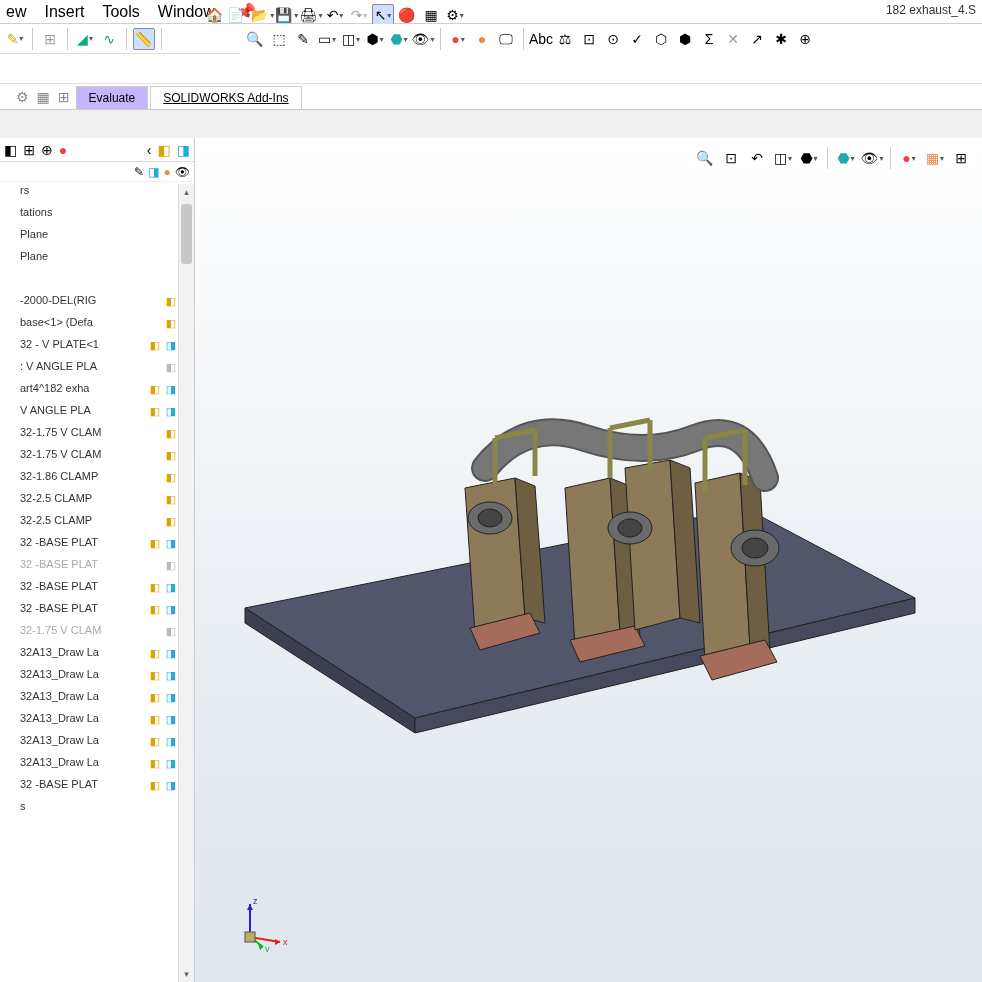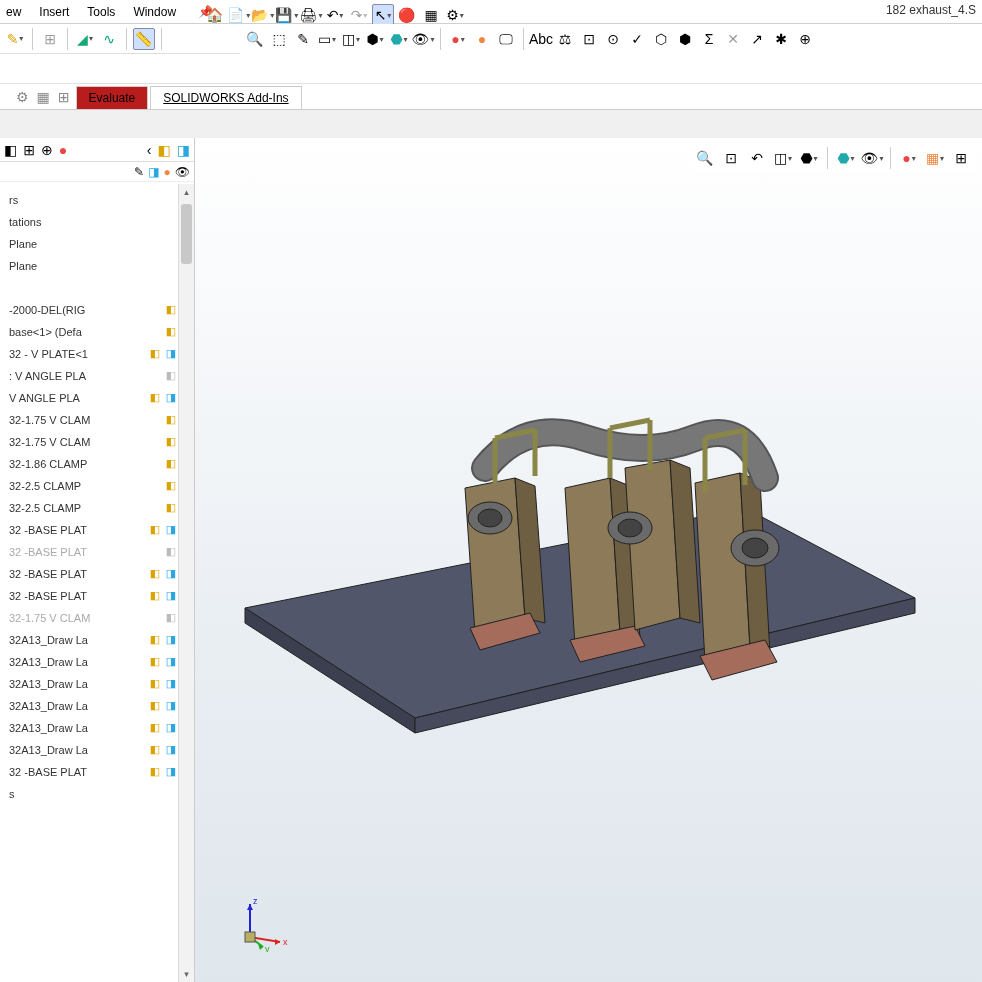--- a/index.html
+++ b/index.html
@@ -1,48 +1,48 @@
 <!DOCTYPE html>
 <html><head>
 <meta charset="utf-8">
 <style>
 * { box-sizing: border-box; margin: 0; padding: 0; font-family: "Segoe UI", Tahoma, sans-serif; }
 body { width: 982px; height: 982px; overflow: hidden; background: #f0f0f0; position: relative; }
 
 
 .menubar { height: 24px; display: flex; align-items: center; padding: 0 6px; background: #fff; border-bottom: 1px solid #d0d0d0; }
-.menubar span { font-size: 12px; margin-right: 18px; cursor: default; }
+.menubar span { font-size: 16px; margin-right: 18px; cursor: default; }
 .menubar .pin { margin-left: 4px; color: #999; }
 .filename { position: absolute; right: 6px; top: 3px; font-size: 12px; color: #333; }
 
 
 .toolbar-row { height: 30px; display: flex; align-items: center; background: #fff; border-bottom: 1px solid #e0e0e0; padding: 0 4px; gap: 2px; }
 .tbtn { width: 22px; height: 22px; display: inline-flex; align-items: center; justify-content: center; border: 1px solid transparent; border-radius: 2px; cursor: pointer; font-size: 14px; }
 .tbtn.drop::after { content: "▾"; font-size: 8px; margin-left: 1px; color: #555; }
 .tsep { width: 1px; height: 22px; background: #ccc; margin: 0 4px; }
 .tbtn.active { background: #cfe0ff; border-color: #88a; }
 .tbtn.disabled { opacity: 0.4; }
 
 
 .cmdtabs { height: 26px; display:flex; align-items:flex-end; padding-left: 10px; background:#fff; border-bottom:1px solid #ccc; }
-.cmdtabs .tab { font-size:12px; padding:4px 12px; border:1px solid #ccc; border-bottom:none; margin-right:2px; background:#b91c1c; }
+.cmdtabs .tab { font-size:12px; padding:4px 12px; border:1px solid #ccc; border-bottom:none; margin-right:2px; background:#c4b5fd; }
 .cmdtabs .tab.active { background:#fff;text-decoration:underline; }
 .cmdtabs .smallicons { display:flex; gap:8px; margin:0 6px 4px 6px; }
 .cmdtabs .smallicons span{font-size:14px;color:#888;}
 
 
 .leftpanel { position:absolute; top:110px; left:0; width:195px; bottom:0; background:#fff; border-right:1px solid #ccc; display:flex; }
 .treecol { flex:1; overflow:hidden; position:relative; }
 .treeheader { height:24px; display:flex; align-items:center; gap:6px; border-bottom:1px solid #ddd; padding:0 4px;}
 .treeheader span{font-size:14px;}
 .tree-subhdr { height:20px; display:flex; align-items:center; gap:4px; padding:0 4px; border-bottom:1px solid #eee;}
 .tree-subhdr span{font-size:12px;}
 
 .tree { position:absolute; top:46px; bottom:0; left:0; right:0; overflow-y:auto; font-size:11px; color:#333; }
-.tree .item { display:flex; align-items:flex-end; height:22px; padding-left:9px; gap:2px; white-space:nowrap; }
+.tree .item { display:flex; align-items:flex-start; height:22px; padding-left:20px; gap:2px; white-space:nowrap; }
 .tree .item .nm { flex:1; overflow:hidden; text-overflow:ellipsis; }
 .tree .item.dim { color:#aaa; }
 .ic { width:14px; height:14px; display:inline-flex; align-items:center; justify-content:center; font-size:11px; }
 .ic.cube{color:#d9a300;}
 .ic.cube::before{content:"◧";}
 .ic.bluecube{color:#2aa6e0;}
 .ic.bluecube::before{content:"◨";}
 .ic.tri{color:#888;}
 .ic.tri::before{content:"◿";}
 .ic.plane{color:#888;}
@@ -203,20 +203,26 @@
           <span class="ic cube"></span>
           <span class="ic bluecube"></span>
           <span class="ic tri"></span>
         </div>
         <div class="item">
           <span class="nm">: V ANGLE PLA</span>
           <span class="ic grey"></span>
           <span class="ic bluecube"></span>
         </div>
         <div class="item">
+          <span class="nm">art4^182 exha</span>
+          <span class="ic cube"></span>
+          <span class="ic bluecube"></span>
+          <span class="ic tri"></span>
+        </div>
+        <div class="item">
           <span class="nm">V ANGLE PLA</span>
           <span class="ic cube"></span>
           <span class="ic bluecube"></span>
           <span class="ic tri"></span>
         </div>
         <div class="item">
           <span class="nm">32-1.75 V CLAM</span>
           <span class="ic cube"></span>
           <span class="ic bluecube"></span>
         </div>

